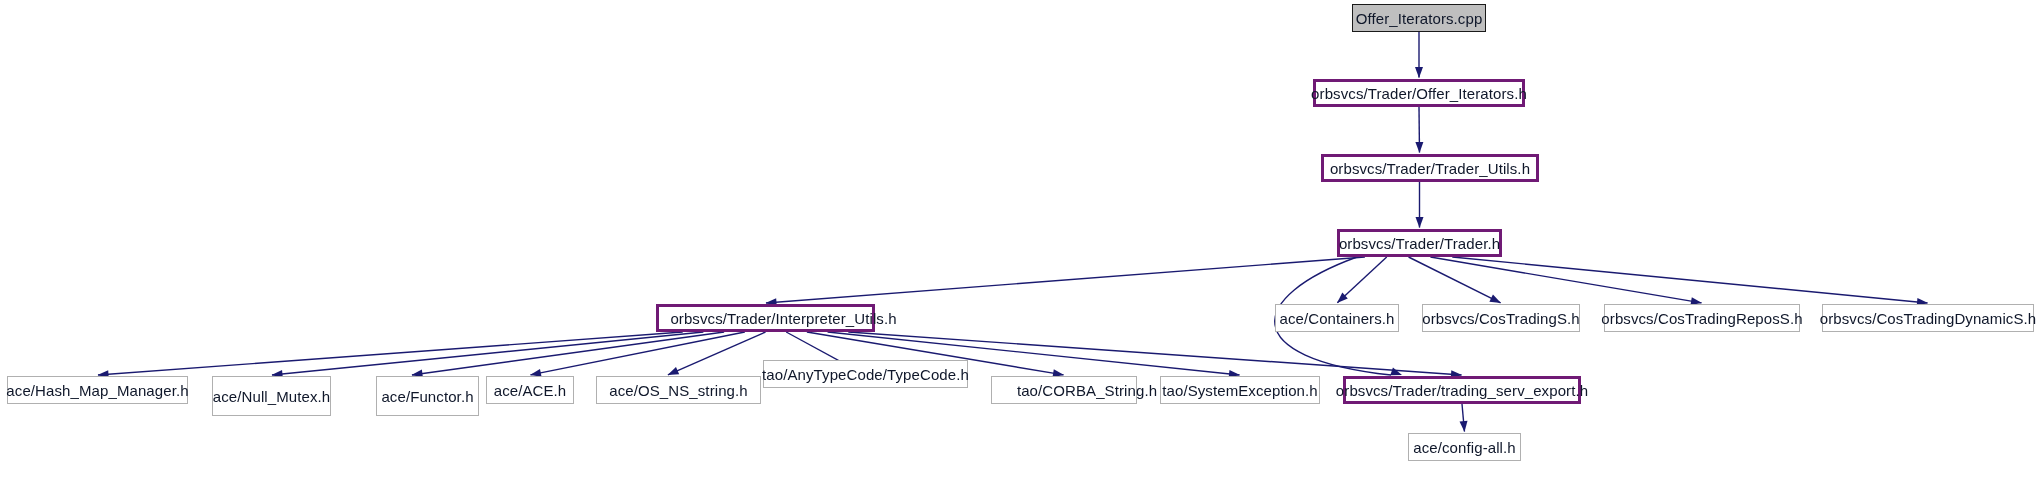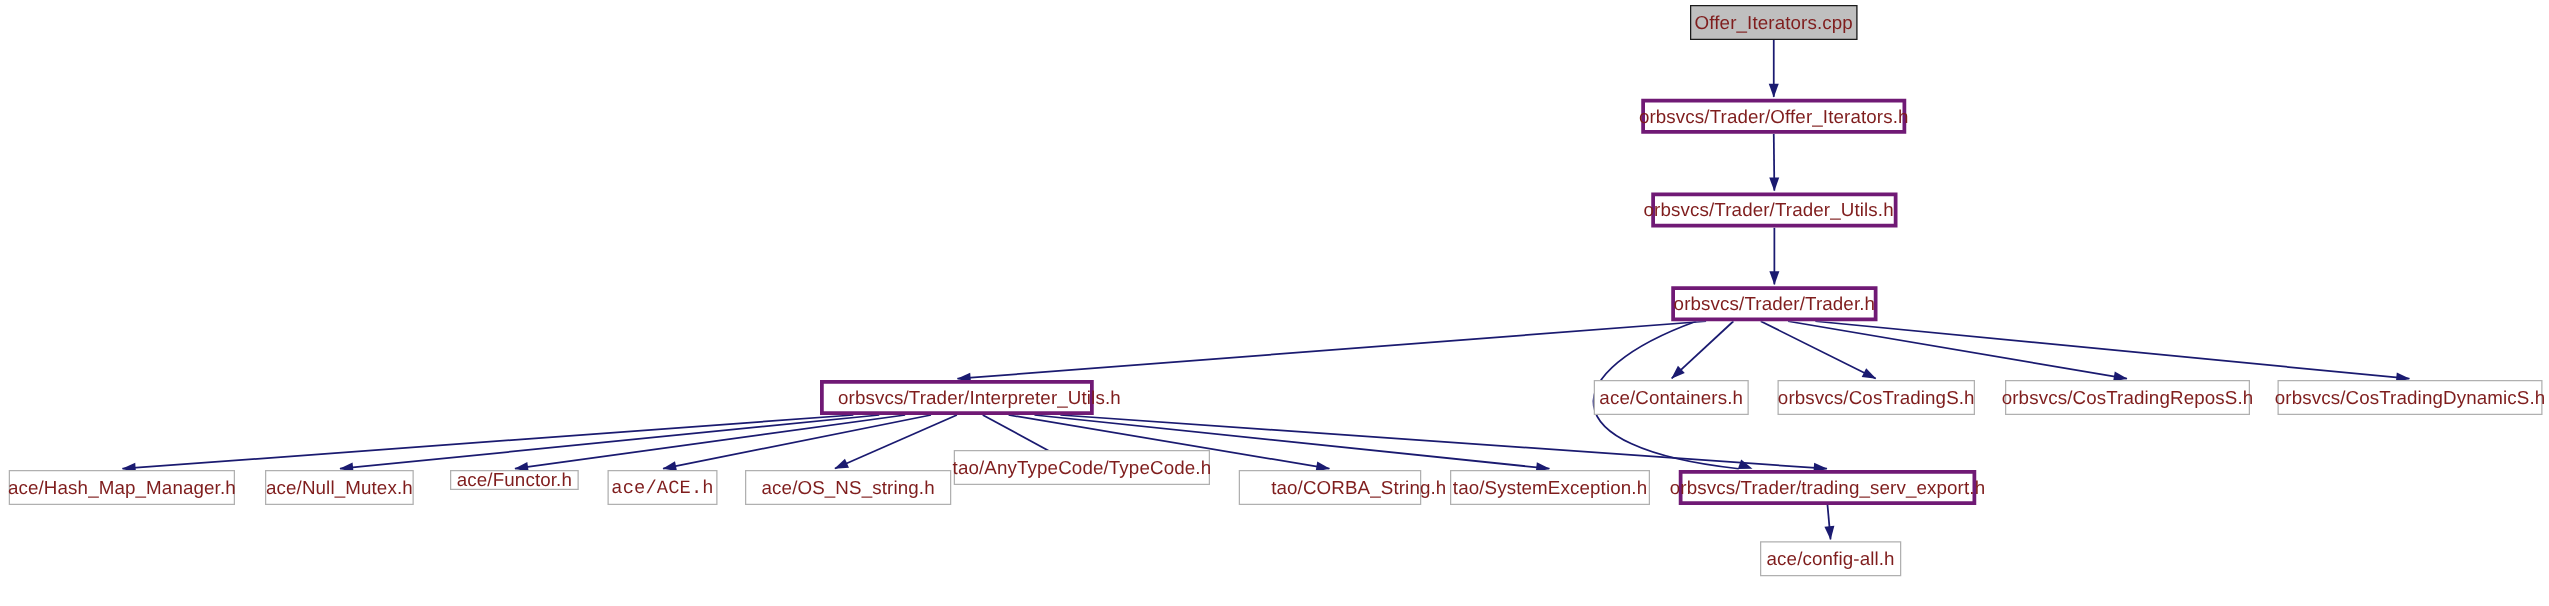--- a/index.html
+++ b/index.html
@@ -25,21 +25,21 @@
   }
   .graph-node {
     position: absolute;
     box-sizing: border-box;
     display: flex;
     align-items: center;
     justify-content: center;
     white-space: nowrap;
     font-size: 15px;
     line-height: 1;
-    color: #7f1d1d;
+    color: #0f172a;
     background: #ffffff;
     border: 1px solid #b0b0b0;
     letter-spacing: 0.1px;
   }
   .graph-node.linked {
     border: 3px solid #701a75;
   }
   .graph-node.current {
     background: #bfbfbf;
     border: 1px solid #1a1a1a;
@@ -98,21 +98,21 @@
       <path d="M1462,404 L 1464.4555340310128,431.50198114734275" class="edge-path"></path>
       <polygon points="1464.5,432 1459.5375978610227,421.39931299343897 1467.5058995035383,420.6878574896429" class="edge-head"></polygon>
     </svg>
   <div id="node-layer">
       <div class="graph-node current" style="left: 1352px; top: 4px; width: 134px; height: 28px;">
         <span>Offer_Iterators.cpp</span>
       </div>
       <div class="graph-node linked" style="left: 1313px; top: 79px; width: 212px; height: 28px;">
         <span>orbsvcs/Trader/Offer_Iterators.h</span>
       </div>
-      <div class="graph-node linked" style="left: 1321px; top: 154px; width: 197px; height: 28px; justify-content: flex-end;">
+      <div class="graph-node linked" style="left: 1321px; top: 154px; width: 218px; height: 28px;">
         <span>orbsvcs/Trader/Trader_Utils.h</span>
       </div>
       <div class="graph-node linked" style="left: 1337px; top: 229px; width: 165px; height: 28px;">
         <span>orbsvcs/Trader/Trader.h</span>
       </div>
       <div class="graph-node linked" style="left: 656px; top: 304px; width: 219px; height: 28px; padding-left: 36px;">
         <span>orbsvcs/Trader/Interpreter_Utils.h</span>
       </div>
       <div class="graph-node leaf" style="left: 1275px; top: 304px; width: 124px; height: 28px;">
         <span>ace/Containers.h</span>
@@ -122,27 +122,27 @@
       </div>
       <div class="graph-node leaf" style="left: 1604px; top: 304px; width: 196px; height: 28px;">
         <span>orbsvcs/CosTradingReposS.h</span>
       </div>
       <div class="graph-node leaf" style="left: 1822px; top: 304px; width: 212px; height: 28px;">
         <span>orbsvcs/CosTradingDynamicS.h</span>
       </div>
       <div class="graph-node leaf" style="left: 7px; top: 376px; width: 181px; height: 28px; text-align: center;">
         <span>ace/Hash_Map_Manager.h</span>
       </div>
-      <div class="graph-node leaf" style="left: 212px; top: 376px; width: 119px; height: 28px;">
+      <div class="graph-node leaf" style="left: 212px; top: 376px; width: 119px; height: 40px;">
         <span>ace/Null_Mutex.h</span>
       </div>
-      <div class="graph-node leaf" style="left: 360px; top: 376px; width: 103px; height: 16px;">
+      <div class="graph-node leaf" style="left: 376px; top: 376px; width: 103px; height: 40px;">
         <span>ace/Functor.h</span>
       </div>
-      <div class="graph-node leaf" style="left: 486px; top: 376px; width: 88px; height: 28px; font-family: Liberation Mono, monospace;">
+      <div class="graph-node leaf" style="left: 486px; top: 376px; width: 88px; height: 28px;">
         <span>ace/ACE.h</span>
       </div>
       <div class="graph-node leaf" style="left: 596px; top: 376px; width: 165px; height: 28px;">
         <span>ace/OS_NS_string.h</span>
       </div>
       <div class="graph-node leaf" style="left: 763px; top: 360px; width: 205px; height: 28px;">
         <span>tao/AnyTypeCode/TypeCode.h</span>
       </div>
       <div class="graph-node leaf" style="left: 991px; top: 376px; width: 146px; height: 28px; padding-left: 46px;">
         <span>tao/CORBA_String.h</span>

